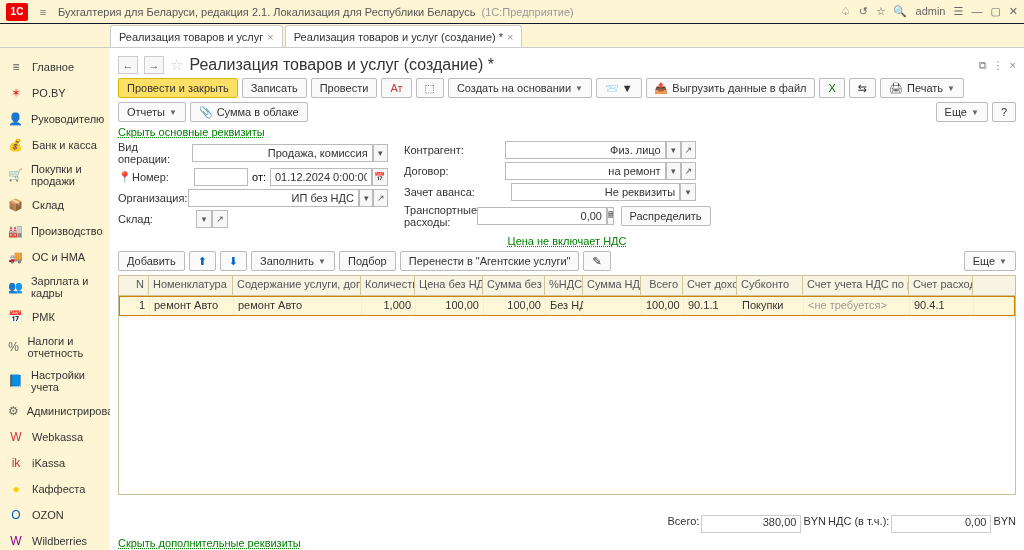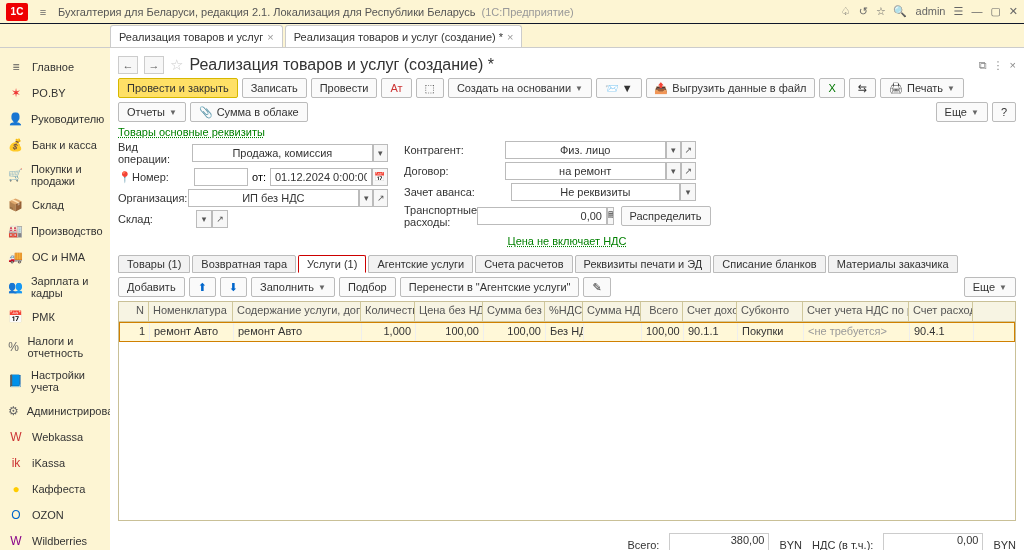--- a/index.html
+++ b/index.html
@@ -23,21 +23,21 @@
 .page-head .right{margin-left:auto;display:flex;gap:6px;color:#888}
 .toolbar{display:flex;flex-wrap:wrap;gap:4px;align-items:center;margin:4px 0}
 .btn{border:1px solid #bbb;background:#fafafa;padding:2px 8px;height:20px;display:inline-flex;align-items:center;gap:4px;cursor:pointer;color:#333;border-radius:2px}
 .btn.primary{background:#ffe066;border-color:#d6b800}
 .btn .caret{font-size:8px;color:#666}
 .link{color:#008000;text-decoration:underline dotted;cursor:pointer;font-size:11px}
 .form-row{display:flex;align-items:center;margin:3px 0}
 .lbl{width:78px;color:#333}
 .lbl2{width:115px;color:#333;padding-left:8px}
 .inp{border:1px solid #bbb;height:18px;padding:0 4px;background:#fff;color:#333}
-.sel{border:1px solid #bbb;height:18px;padding:0 4px;background:#fff;color:#333;display:inline-flex;align-items:center;justify-content:center}
+.sel{border:1px solid #bbb;height:18px;padding:0 4px;background:#fff;color:#333;display:inline-flex;align-items:center;justify-content:flex-end}
 .ico-btn{width:16px;height:18px;border:1px solid #bbb;background:#f7f7f7;display:inline-flex;align-items:center;justify-content:center;font-size:9px;color:#555;cursor:pointer}
 .doc-tabs{display:flex;gap:2px;margin-top:8px}
 .doc-tab{border:1px solid #bbb;padding:2px 8px;background:#f2f2f2;cursor:pointer;border-radius:2px 2px 0 0;color:#333}
 .doc-tab.active{background:#fff;border-color:#c00;color:#333;border-bottom:1px solid #fff}
 .grid-toolbar{display:flex;gap:4px;align-items:center;margin:4px 0}
 .grid{border:1px solid #c9c097;margin-top:2px;height:220px;overflow:hidden;position:relative}
 .grid-head{display:flex;background:#f7f4e3;border-bottom:1px solid #d0c89c;height:20px}
 .gh{padding:2px 4px;border-right:1px solid #d0c89c;color:#555;overflow:hidden;white-space:nowrap}
 .grid-row{display:flex;height:20px;background:#fff8d8;border:1px solid #d08000}
 .gc{padding:2px 4px;border-right:1px solid #eee;color:#333;overflow:hidden;white-space:nowrap}
@@ -47,21 +47,21 @@
 .col-kol{width:54px;text-align:right}
 .col-cena{width:68px;text-align:right}
 .col-sbnds{width:62px;text-align:right}
 .col-pnds{width:38px}
 .col-snds{width:58px;text-align:right}
 .col-vsego{width:42px;text-align:right}
 .col-doh{width:54px}
 .col-sub{width:66px}
 .col-ucnds{width:106px}
 .col-rash{width:64px}
-.totals{display:flex;justify-content:flex-end;gap:10px;align-items:flex-end;margin-top:12px;color:#333}
+.totals{display:flex;justify-content:flex-end;gap:2px;align-items:flex-start;margin-top:20px;color:#333}
 .totals .v{border:1px solid #ccc;width:100px;height:18px;text-align:right;padding:0 4px}
 .bottom{margin-top:4px}
 .center-link{text-align:center;margin:4px 0}
 .muted{color:#999;}
 </style>
 </head>
 <body>
 
 <div class="titlebar">
   <span class="logo">1C</span>
@@ -200,21 +200,21 @@
       </span>
     <span class="btn">📎 <span>Сумма в облаке</span></span>
     <span style="flex:1"></span>
     <span class="btn">
         <span>Еще</span>
         <span class="caret">▼</span>
       </span>
     <span class="btn">?</span>
   </div>
 
-  <a class="link">Товары основные реквизиты</a>
+  <a class="link">Скрыть основные реквизиты</a>
 
   <div style="display:flex;gap:8px">
     <div style="width:270px">
       <div class="form-row">
           <span class="lbl">Вид операции:</span>
           <span class="sel" style="width:190px">
             <span>Продажа, комиссия</span>
           </span>
           <span class="ico-btn">▾</span>
         </div>
@@ -262,30 +262,20 @@
           <span class="sel" style="width:170px">
             <span>Не реквизиты</span>
           </span>
           <span class="ico-btn">▾</span>
         </div>
       <div class="form-row"><span class="lbl2">Транспортные расходы:</span><input class="inp" style="width: 130px; text-align: right;" value="0,00"><span class="ico-btn">🖩</span>&nbsp;&nbsp;<span class="btn">Распределить</span></div>
     </div>
   </div>
   <div class="center-link"><a class="link">Цена не включает НДС</a></div>
 
-  <div class="doc-tabs" id="doctabs">
-      <span class="doc-tab">Товары (1)</span>
-      <span class="doc-tab">Возвратная тара</span>
-      <span class="doc-tab active">Услуги (1)</span>
-      <span class="doc-tab">Агентские услуги</span>
-      <span class="doc-tab">Счета расчетов</span>
-      <span class="doc-tab">Реквизиты печати и ЭД</span>
-      <span class="doc-tab">Списание бланков</span>
-      <span class="doc-tab">Материалы заказчика</span>
-    </div>
 
   <div class="grid-toolbar">
     <span class="btn">Добавить</span>
     <span class="btn" style="color:#06c">⬆</span>
     <span class="btn" style="color:#06c">⬇</span>
     <span class="btn">
         <span>Заполнить</span>
         <span class="caret">▼</span>
       </span>
     <span class="btn">Подбор</span>

